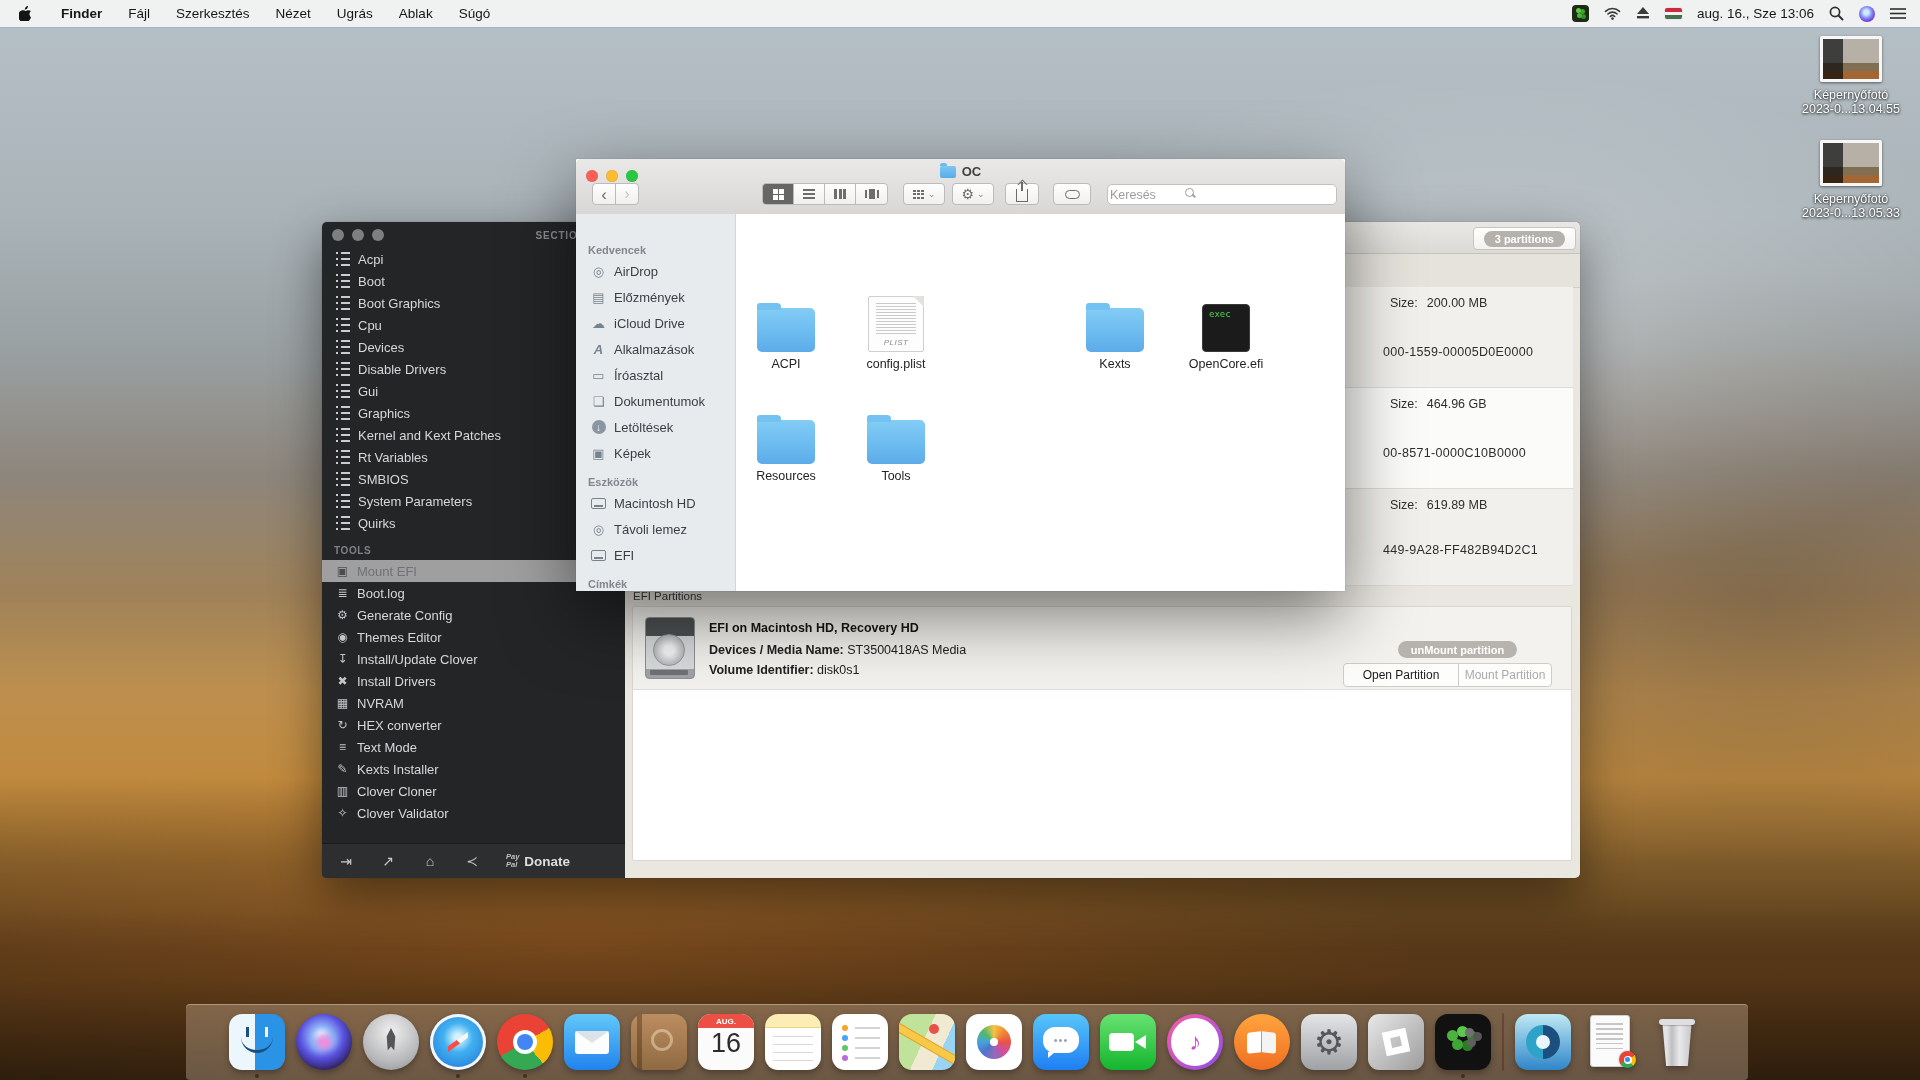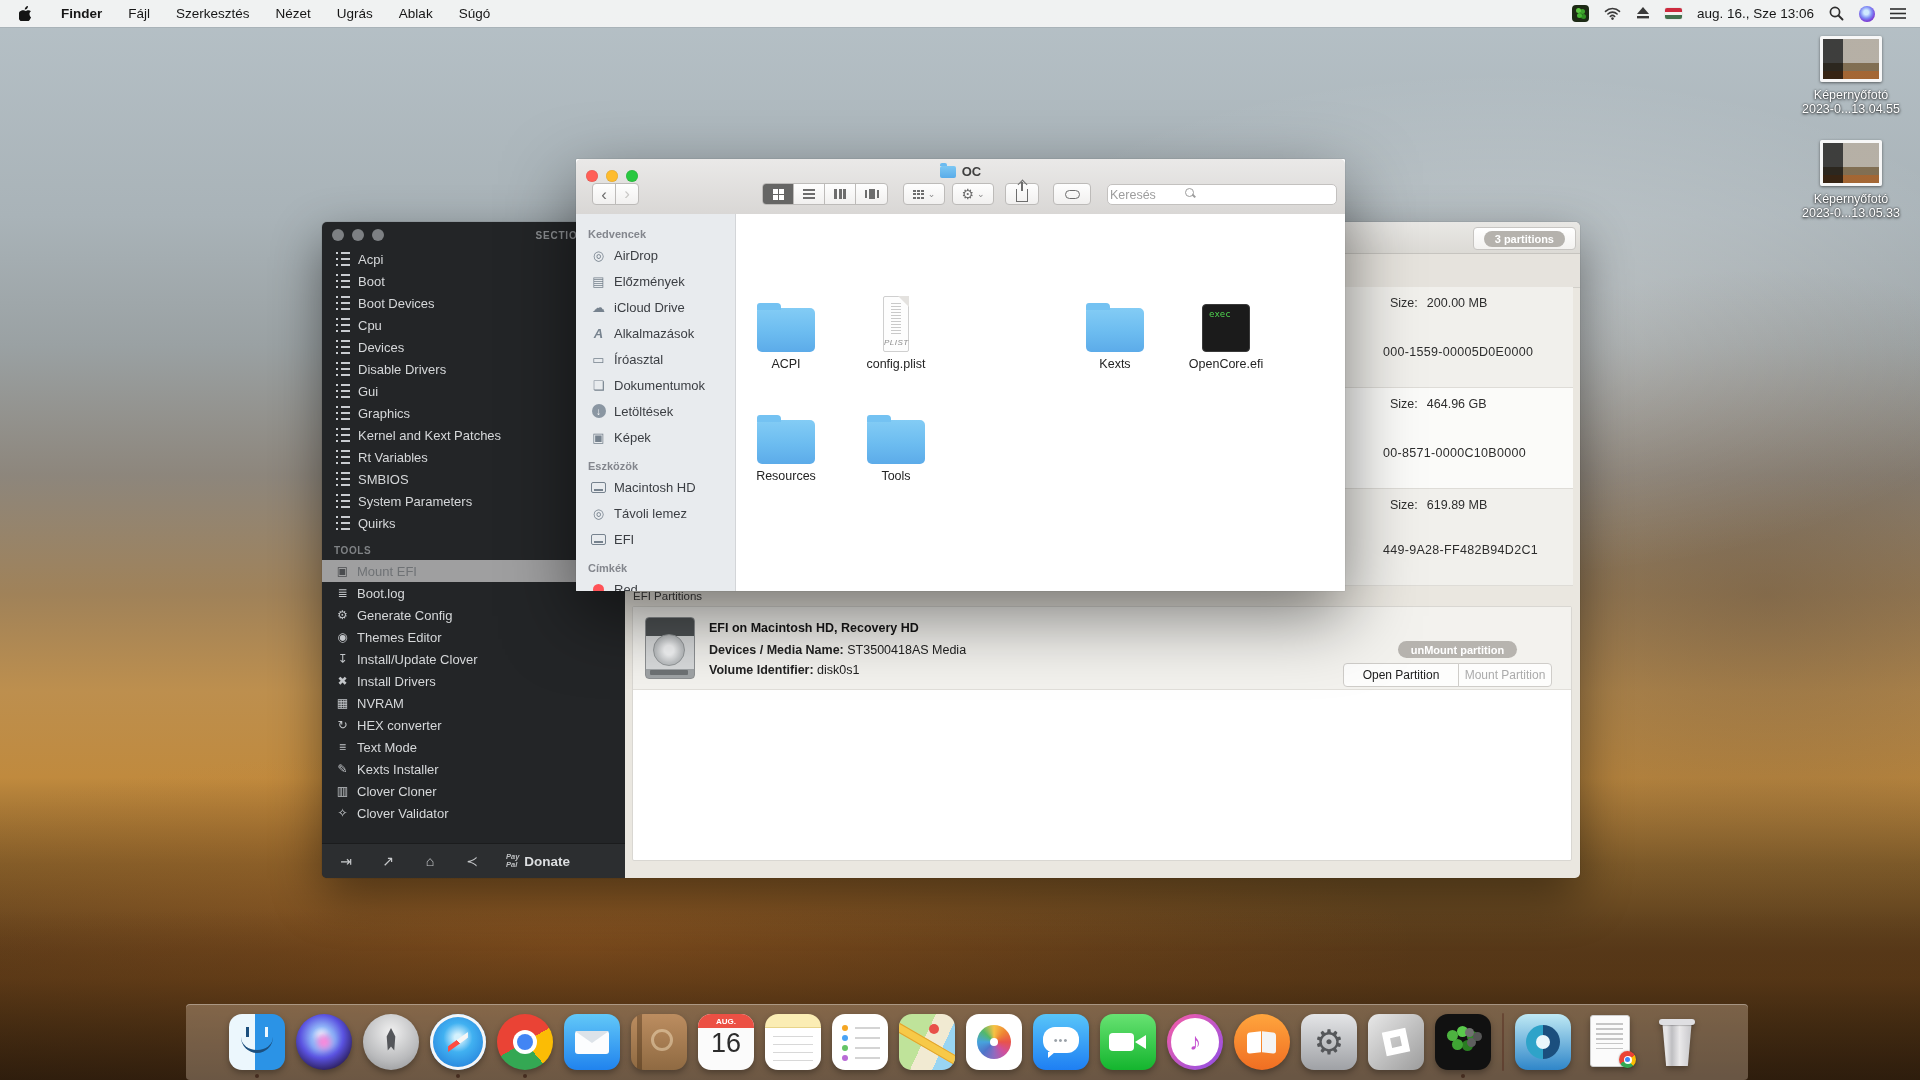--- a/index.html
+++ b/index.html
@@ -158,40 +158,40 @@
   .tag-g{width:15px;height:9px;border:1.5px solid #6d6d6d;border-radius:6px;box-sizing:border-box;}
   .search-field{position:absolute;left:531px;top:1px;width:230px;height:21px;}
   .search-field input{width:100%;height:100%;border:1px solid #c3c1bf;border-radius:5px;
     background:#fff;font-size:12.5px;text-align:left;color:#333;outline:none;box-sizing:border-box;
     font-family:"Liberation Sans","DejaVu Sans",sans-serif;}
   .search-field input::placeholder{color:#9d9d9d;}
   .search-mag{position:absolute;left:calc(50% - 37px);top:4px;width:9px;height:9px;border:1.5px solid #9d9d9d;
     border-radius:50%;box-sizing:border-box;pointer-events:none;}
   .search-mag::after{content:"";position:absolute;left:6px;top:6px;width:4px;height:1.5px;background:#9d9d9d;transform:rotate(45deg);}
   .fw-sidebar{position:absolute;left:0;top:55px;bottom:0;width:160px;background:#e8ebee;
-    border-right:1px solid #d3d5d8;box-sizing:border-box;padding-top:12px;overflow:hidden;}
+    border-right:1px solid #d3d5d8;box-sizing:border-box;padding-top:28px;overflow:hidden;}
   .fs-header{height:16px;padding-left:12px;font-size:11px;font-weight:700;color:#83868d;display:flex;align-items:center;}
   .fs-gap{height:8px;}
   .fs-item{height:26px;display:flex;align-items:center;padding-left:14px;font-size:13px;color:#3b3e43;}
   .fs-ic{width:17px;margin-right:7px;flex:none;display:flex;align-items:center;justify-content:center;
     color:#76828e;font-size:13px;}
   .fs-hd-ic{width:15px;height:11px;border:1.5px solid #76828e;border-radius:2px;position:relative;box-sizing:border-box;}
   .fs-hd-ic::after{content:"";position:absolute;left:2px;right:2px;bottom:1px;height:2px;background:#76828e;}
   .fs-dl{width:14px;height:14px;border-radius:50%;background:#8a96a2;color:#fff;font-size:10px;
     display:flex;align-items:center;justify-content:center;}
   .tagdot{width:11px;height:11px;border-radius:50%;background:#ff5257;}
   .fw-main{position:absolute;left:160px;right:0;top:55px;bottom:0;background:#fff;}
   .file-cell{position:absolute;width:104px;display:flex;flex-direction:column;align-items:center;}
   .file-art{height:74px;display:flex;align-items:flex-end;justify-content:center;}
   .file-label{margin-top:5px;font-size:12.5px;color:#242424;text-align:center;}
   .folder{width:58px;height:44px;position:relative;border-radius:3px 5px 5px 5px;
     background:linear-gradient(180deg,#83ccf5 0%,#6cbcf0 55%,#5cabe9 100%);}
   .folder::before{content:"";position:absolute;top:-5px;left:0;width:24px;height:7px;
     background:#74c2f2;border-radius:3px 4px 0 0;}
-  .plist-icon{width:26px;height:56px;background:#fdfdfd;border:1px solid #cfcfcf;border-radius:2px;
+  .plist-icon{width:56px;height:56px;background:#fdfdfd;border:1px solid #cfcfcf;border-radius:2px;
     position:relative;box-sizing:border-box;font-style:italic;}
   .plist-icon::before{content:"";position:absolute;left:7px;top:6px;right:7px;height:32px;
     background:repeating-linear-gradient(180deg,#c9c9c9 0 1px,transparent 1px 3px);}
   .plist-icon::after{content:"";position:absolute;right:-1px;top:-1px;border-style:solid;
     border-width:0 11px 11px 0;border-color:transparent #e4e2df transparent transparent;}
   .plist-cap{position:absolute;bottom:4px;left:0;right:0;text-align:center;font-size:8px;
     letter-spacing:.5px;color:#8d8d8d;}
   .exec-icon{width:48px;height:48px;background:#1b1b1b;border:1px solid #3a3a3a;border-radius:4px;
     position:relative;box-sizing:border-box;}
   .exec-cap{position:absolute;left:6px;top:4px;font-size:9px;color:#4fd34f;font-family:"DejaVu Sans Mono",monospace;}
@@ -384,21 +384,21 @@
         <div class="cl-item">
             <span class="ic-list"></span>
             <span>Acpi</span>
           </div>
         <div class="cl-item">
             <span class="ic-list"></span>
             <span>Boot</span>
           </div>
         <div class="cl-item">
             <span class="ic-list"></span>
-            <span>Boot Devices</span>
+            <span>Boot Graphics</span>
           </div>
         <div class="cl-item">
             <span class="ic-list"></span>
             <span>Cpu</span>
           </div>
         <div class="cl-item">
             <span class="ic-list"></span>
             <span>Devices</span>
           </div>
         <div class="cl-item">

